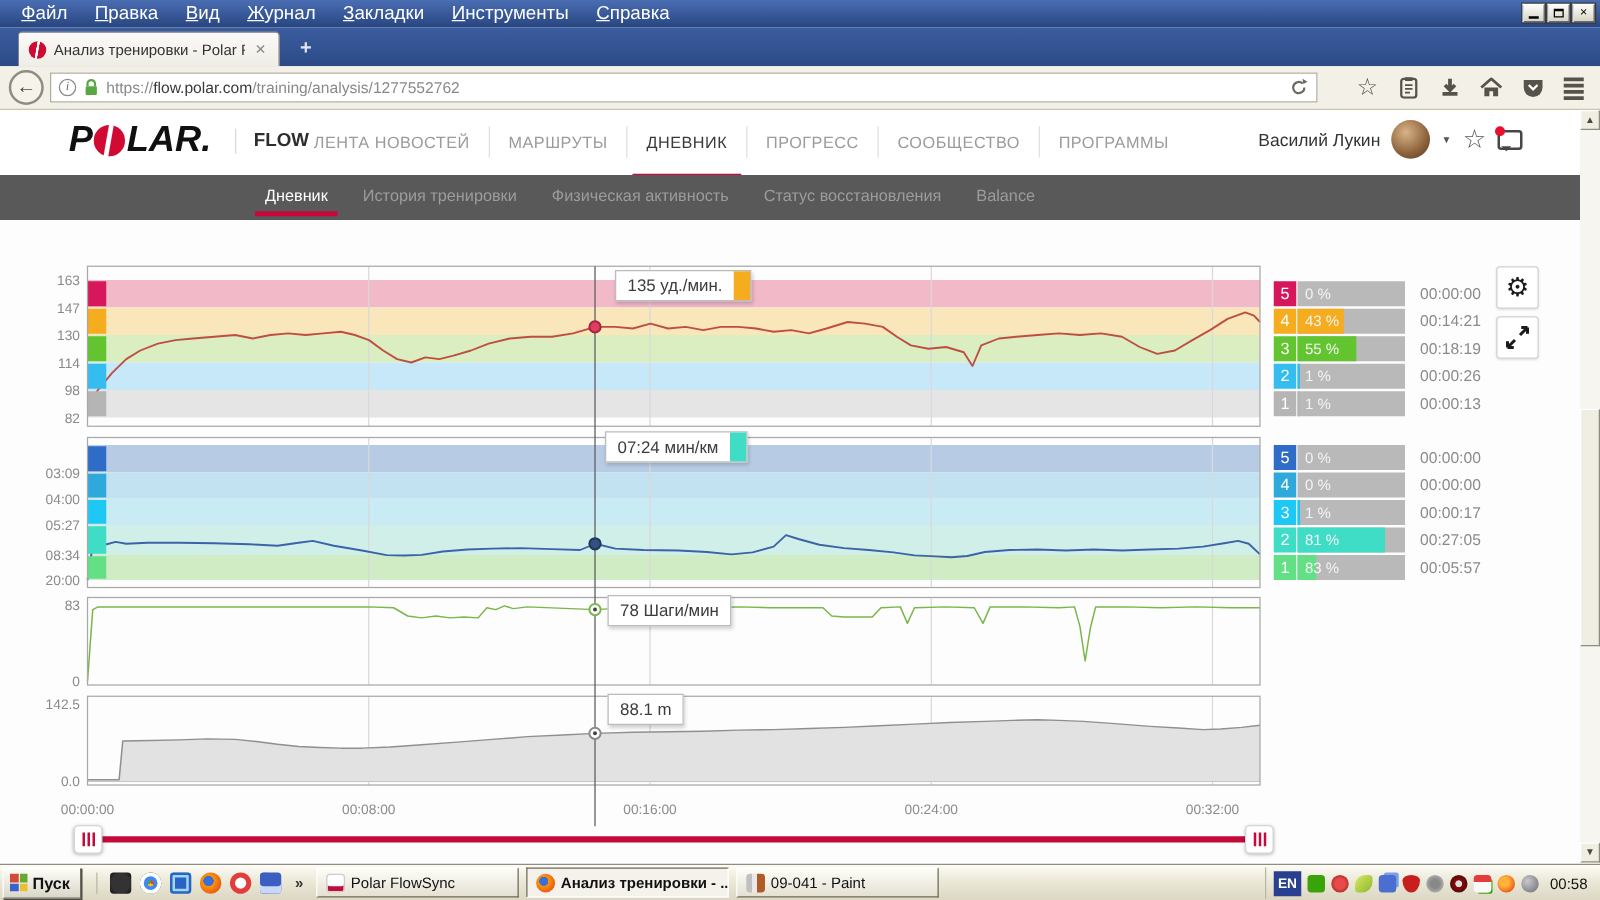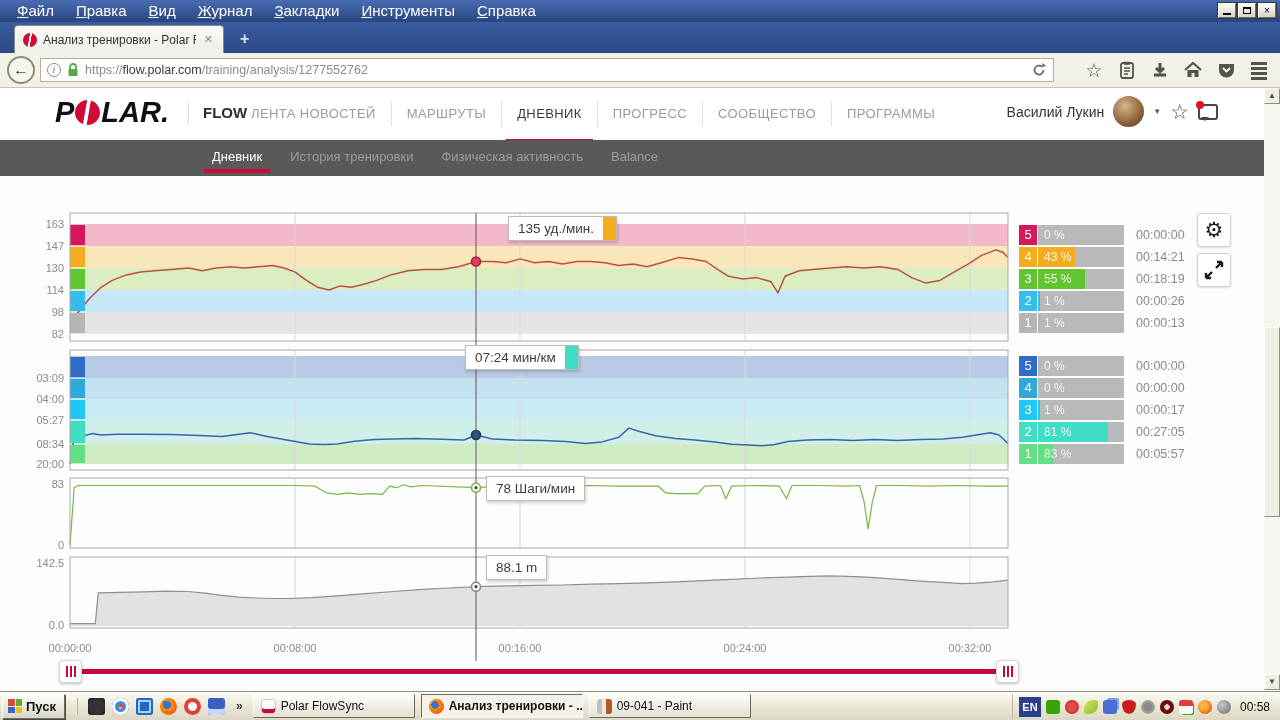--- a/index.html
+++ b/index.html
@@ -242,20 +242,21 @@
       <span class="chatbox">
           <span class="reddot"></span>
         </span>
     </div>
   </div>
 
   <div class="subnav">
     <span class="subnav-item active">Дневник</span>
     <span class="subnav-item">История тренировки</span>
     <span class="subnav-item">Физическая активность</span>
+    <span class="subnav-item">Статус восстановления</span>
     <span class="subnav-item">Balance</span>
   </div>
 
   <div class="content"></div>
 
   <svg id="charts" width="1280" height="720" style="position:absolute;left:0;top:0;pointer-events:none">
       <rect x="70" y="224" width="938" height="22" fill="#f2b9c9"></rect>
       <rect x="70" y="246" width="938" height="22" fill="#f9e6ba"></rect>
       <rect x="70" y="268" width="938" height="22" fill="#daeec2"></rect>
       <rect x="70" y="290" width="938" height="22" fill="#c6e8f8"></rect>
@@ -323,25 +324,25 @@
       <circle cx="476" cy="487.67469879518075" r="1.6" fill="#444444"></circle>
       <circle cx="476" cy="586.6687719298245" r="4.5" fill="#ffffff" stroke="#8a8a8a" stroke-width="1.6"></circle>
       <circle cx="476" cy="586.6687719298245" r="1.6" fill="#444444"></circle>
     </svg>
 
   <div class="chart-region" style="left:70px;top:213px;width:938px;height:128px"></div>
   <div class="chart-region" style="left:70px;top:350px;width:938px;height:120px"></div>
   <div class="chart-region" style="left:70px;top:478px;width:938px;height:70px"></div>
   <div class="chart-region" style="left:70px;top:557px;width:938px;height:71px"></div>
 
-  <div class="ctip" style="left:508px;top:216px">
+  <div class="ctip" style="left:492px;top:216px">
     <span class="txt">135 уд./мин.</span>
     <span class="tag" style="background: rgb(245, 172, 30);"></span>
   </div>
-  <div class="ctip" style="left:465px;top:345px">
+  <div class="ctip" style="left:484px;top:345px">
     <span class="txt">07:24 мин/км</span>
     <span class="tag" style="background: rgb(63, 220, 198);"></span>
   </div>
   <div class="ctip" style="left:486px;top:476px">
     <span class="txt">78 Шаги/мин</span>
   </div>
   <div class="ctip" style="left:486px;top:555px">
     <span class="txt">88.1 m</span>
   </div>
 

